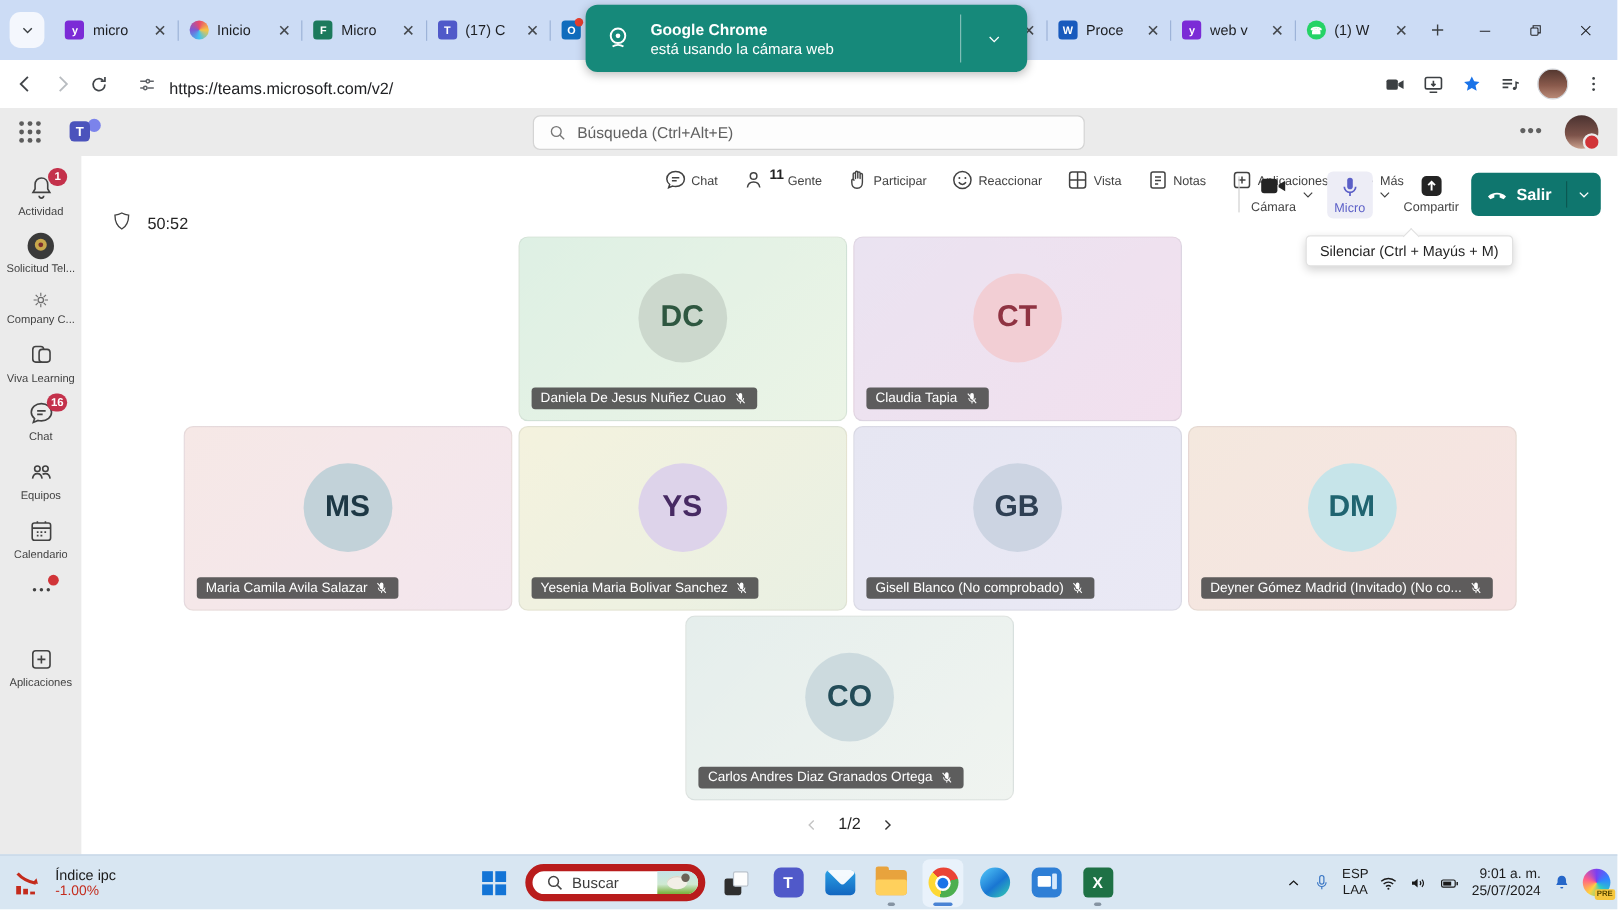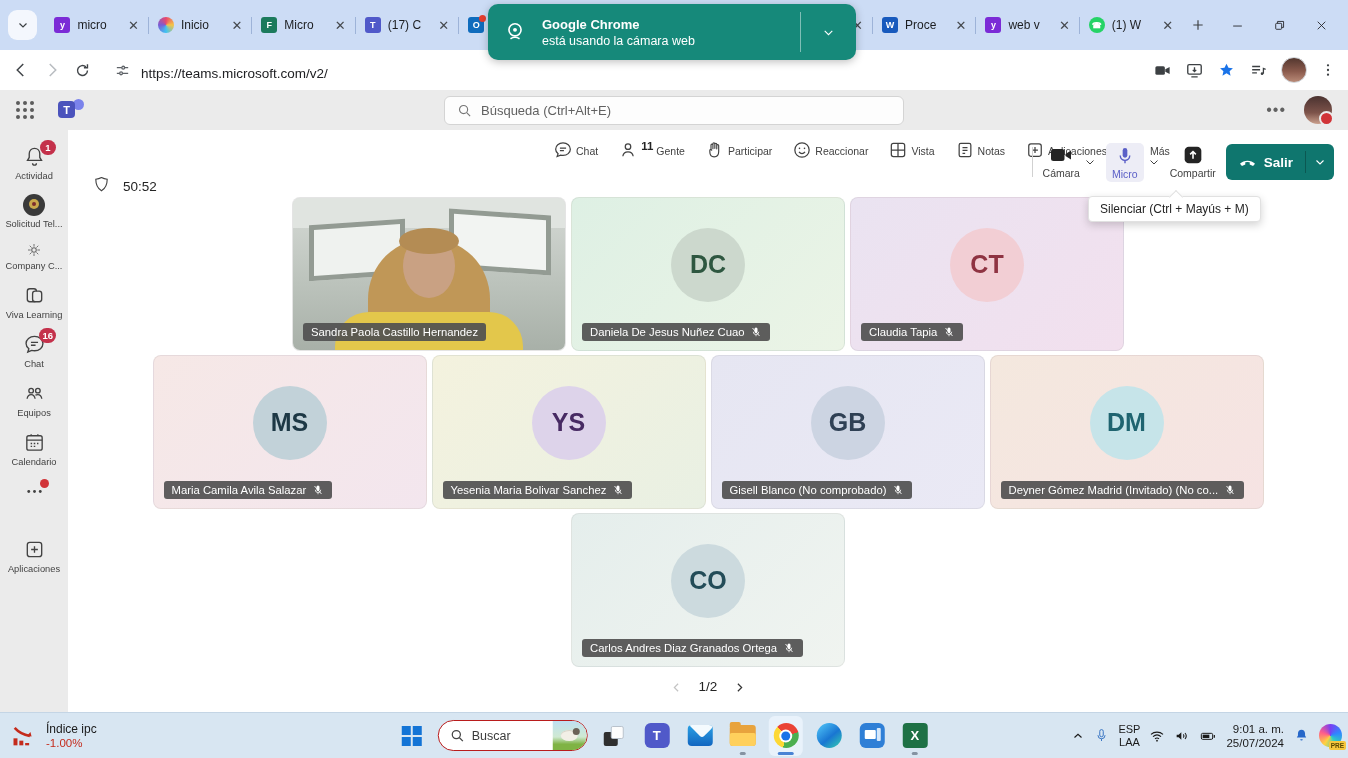--- a/index.html
+++ b/index.html
@@ -173,21 +173,21 @@
   #widget .wt2 { font-size:11.5px; color:#c42b1c; margin-top:1px; }
   #tbcenter { position:absolute; left:50%; top:0; height:100%; transform:translateX(-52%);
     display:flex; align-items:center; gap:9px; }
   .tbitem { width:34px; height:40px; position:relative; display:flex;
     align-items:center; justify-content:center; border-radius:6px; }
   .tbitem.active { background:#e9f2fb; }
   .rundot { position:absolute; bottom:1px; left:50%; transform:translateX(-50%);
     width:6px; height:3px; border-radius:2px; background:#8593a2; }
   .rundot.wide { width:16px; background:#4a83d4; }
   #tbsearch { width:150px; height:31px; border-radius:16px; background:#fff;
-    border:1px solid #b91c1c; display:flex; align-items:center; gap:7px;
+    border:6px solid #b91c1c; display:flex; align-items:center; gap:7px;
     padding-left:11px; overflow:hidden; font-size:12.5px; color:#3c3c3c; }
   #sheep { margin-left:auto; width:34px; height:29px; position:relative;
     background:linear-gradient(180deg,#bfe0f2 0%,#cfe9d2 55%,#7fb344 80%); }
   #sheep .sbody { position:absolute; left:8px; top:9px; width:17px; height:11px;
     border-radius:50%; background:#f2efe6; box-shadow:0 1px 0 #d8d4c8 inset; }
   #sheep .shead { position:absolute; left:20px; top:7px; width:7px; height:7px;
     border-radius:50%; background:#6b6257; }
   .winlogo { display:grid; grid-template-columns:9px 9px; grid-template-rows:9px 9px; gap:2px; }
   .winlogo i { background:#1374d6; }
   .tview { position:relative; width:20px; height:20px; }
@@ -649,36 +649,20 @@
         </div>
       </div>
     </div>
 
     <div id="mictip">
       <span>Silenciar (Ctrl + Mayús + M)</span>
     </div>
 
     <div id="stage">
       <div class="trow">
-        <div class="tile video">
-          <div class="photo">
-            <span class="ceil"></span>
-              <span class="win1"></span>
-              <span class="win2"></span>
-            <span class="hair"></span>
-              <span class="shirt"></span>
-              <span class="face"></span>
-              <span class="fringe"></span>
-          </div>
-
-          <div class="plabel">
-            <span class="pname">Sandra Paola Castillo Hernandez</span>
-
-          </div>
-        </div>
         <div class="tile" style="background: linear-gradient(135deg, rgb(222, 240, 228) 0%, rgb(235, 244, 230) 100%);">
           <div class="avatar" style="background: rgb(204, 216, 205); color: rgb(46, 87, 64);">
               <span>DC</span>
             </div>
           <div class="plabel">
             <span class="pname">Daniela De Jesus Nuñez Cuao</span>
             <svg class="mutedmic" width="12" height="12" viewBox="0 0 24 24">
                 <rect x="9" y="3" width="6" height="11" rx="3" fill="#fff"></rect>
                 <path d="M6.5 11.5a5.5 5.5 0 0 0 11 0M12 17v3.5" stroke="#fff" stroke-width="1.6" fill="none"></path>
                 <path d="M5 4l14 16" stroke="#fff" stroke-width="1.8"></path>

